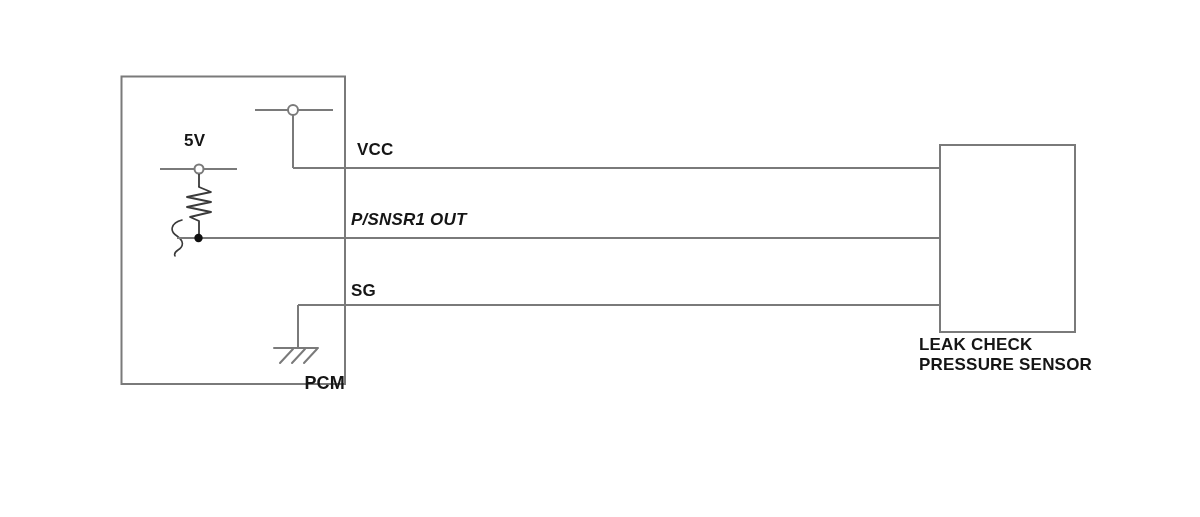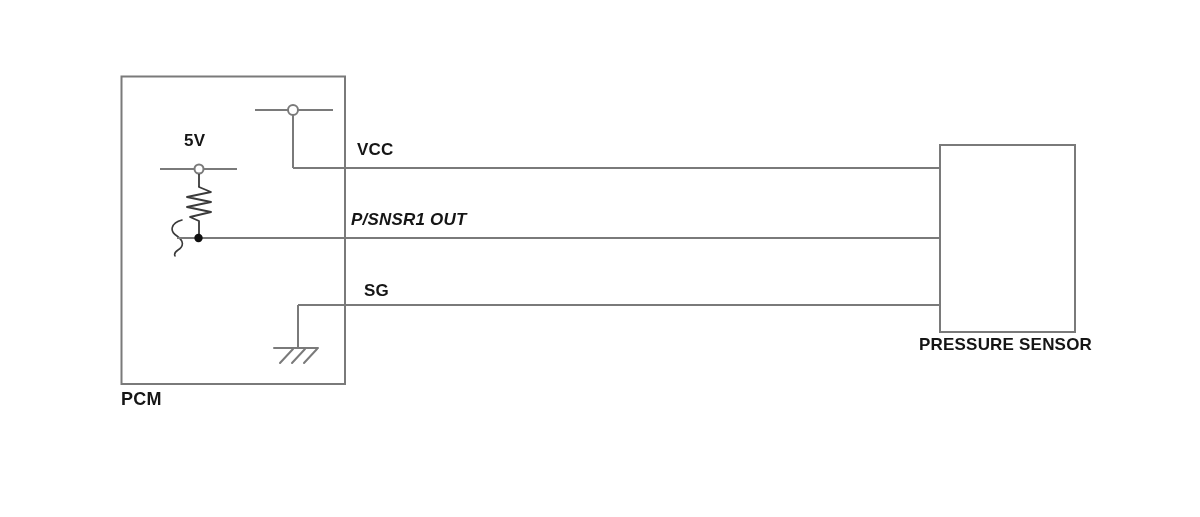--- a/index.html
+++ b/index.html
@@ -25,22 +25,22 @@
     color: #151515;
     font-weight: bold;
     font-size: 17px;
     line-height: 20px;
     white-space: nowrap;
     letter-spacing: 0.2px;
   }
   .lbl-5v        { left: 184px; top: 131px; }
   .lbl-vcc       { left: 357px; top: 140px; }
   .lbl-signal    { left: 351px; top: 210px; font-style: italic; }
-  .lbl-sg        { left: 364px; top: 281px; }
-  .lbl-pcm       { left: 121px; top: 389px; width: 224px; text-align: left; font-size: 18px; }
+  .lbl-sg        { left: 351px; top: 281px; }
+  .lbl-pcm       { left: 121px; top: 373px; width: 224px; text-align: right; font-size: 18px; }
   .lbl-sensor    { left: 919px; top: 335px; }
 </style>
 </head>
 <body>
 
 <div class="stage">
 
   <svg width="1200" height="517" viewBox="0 0 1200 517">
 
     <rect x="121.5" y="76.5" width="223.5" height="307.5" fill="none" stroke="#7a7a7a" stroke-width="2"></rect>
@@ -78,16 +78,17 @@
 
   <div class="lbl lbl-vcc">VCC</div>
 
   <div class="lbl lbl-signal">P/SNSR1 OUT</div>
 
   <div class="lbl lbl-sg">SG</div>
 
   <div class="lbl lbl-pcm">PCM</div>
 
   <div class="lbl lbl-sensor">
+    <div>LEAK CHECK</div>
     <div>PRESSURE SENSOR</div>
   </div>
 
 </div>
 
 </body></html>

